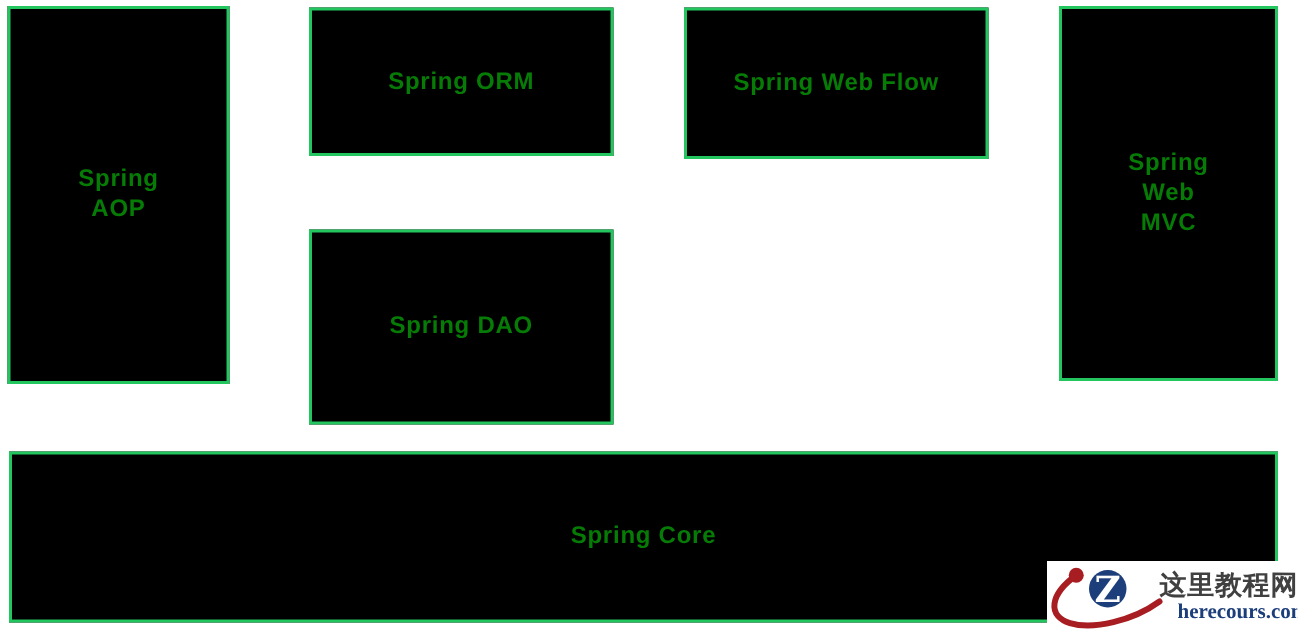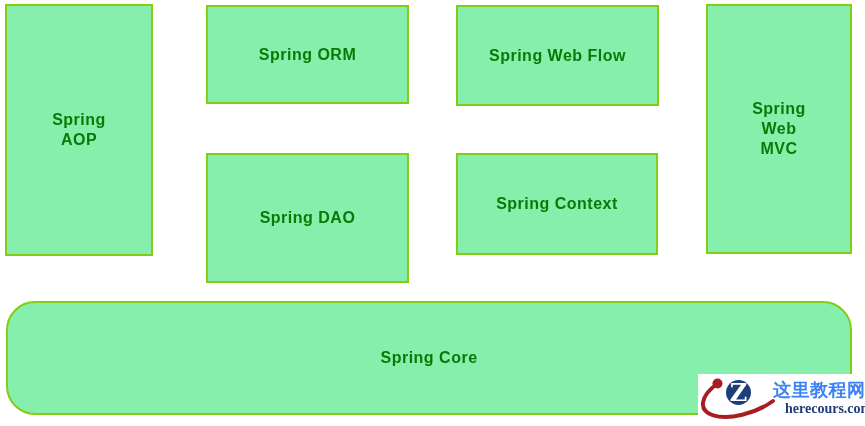--- a/index.html
+++ b/index.html
@@ -7,42 +7,42 @@
     position: relative;
     width: 865px;
     height: 426px;
     background: #ffffff;
     overflow: hidden;
     font-family: "Liberation Sans", sans-serif;
   }
   .box {
     position: absolute;
     box-sizing: border-box;
-    border: 2px solid #84cc16;
-    background: #86efac;
+    border: 2px solid #22c55e;
+    background: #000000;
     display: flex;
     align-items: center;
     justify-content: center;
   }
   .box-label {
     color: #067c06;
     font-weight: bold;
     font-size: 16px;
     letter-spacing: 0.5px;
     line-height: 20px;
     text-align: center;
     white-space: pre-line;
   }
   #box-aop      { left: 5px;   top: 4px;   width: 148px; height: 252px; }
   #box-orm      { left: 206px; top: 5px;   width: 203px; height: 99px;  }
   #box-web-flow { left: 456px; top: 5px;   width: 203px; height: 101px;  }
   #box-dao      { left: 206px; top: 153px; width: 203px; height: 130px; }
   #box-context  { left: 456px; top: 153px; width: 202px; height: 102px; }
   #box-web-mvc  { left: 706px; top: 4px;   width: 146px; height: 250px; }
-  #box-core     { left: 6px;   top: 301px; width: 846px; height: 114px; border-radius: 29px; }
+  #box-core     { left: 6px;   top: 301px; width: 846px; height: 114px; }
 
   .watermark {
     position: absolute;
     left: 698px;
     top: 374px;
     width: 167px;
     height: 52px;
     background: #ffffff;
   }
   .wm-logo {
@@ -51,21 +51,21 @@
     top: 0px;
     width: 80px;
     height: 52px;
   }
   .wm-name {
     position: absolute;
     left: 75px;
     top: 4px;
     font-size: 18px;
     font-weight: bold;
-    color: #3b82f6;
+    color: #404040;
     letter-spacing: 0.5px;
     white-space: nowrap;
   }
   .wm-url {
     position: absolute;
     left: 87px;
     top: 27px;
     font-family: "Liberation Serif", serif;
     font-weight: bold;
     font-size: 14px;
@@ -88,23 +88,20 @@
   </div>
 
   <div class="box" id="box-web-flow">
     <span class="box-label">Spring Web Flow</span>
   </div>
 
   <div class="box" id="box-dao">
     <span class="box-label">Spring DAO</span>
   </div>
 
-  <div class="box" id="box-context">
-    <span class="box-label">Spring Context</span>
-  </div>
 
   <div class="box" id="box-web-mvc">
     <span class="box-label">Spring
 Web
 MVC</span>
   </div>
 
   <div class="box" id="box-core">
     <span class="box-label">Spring Core</span>
   </div>

